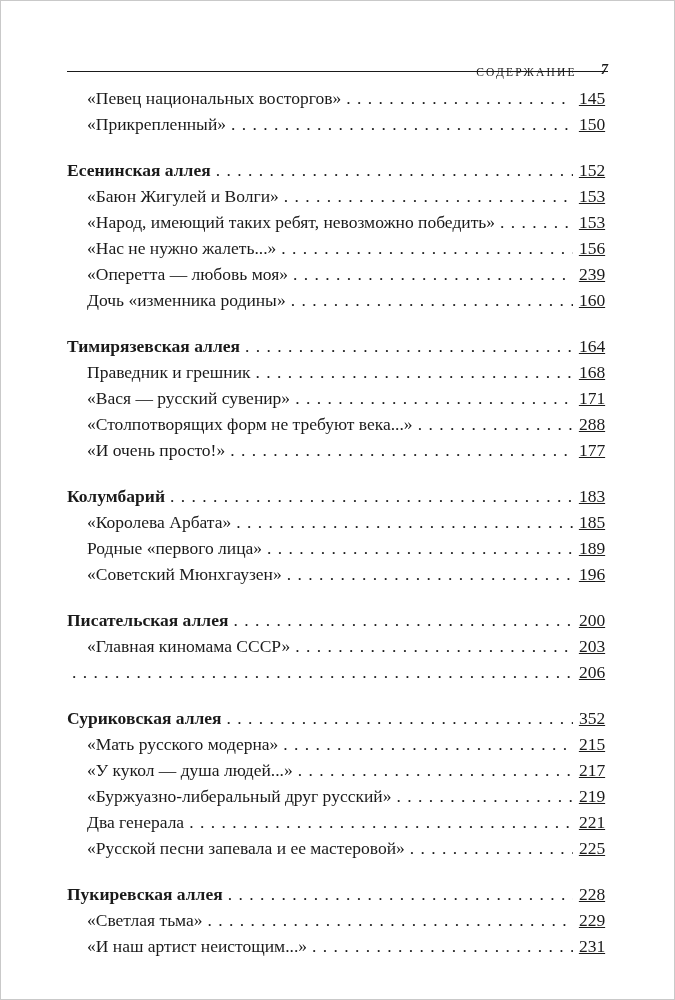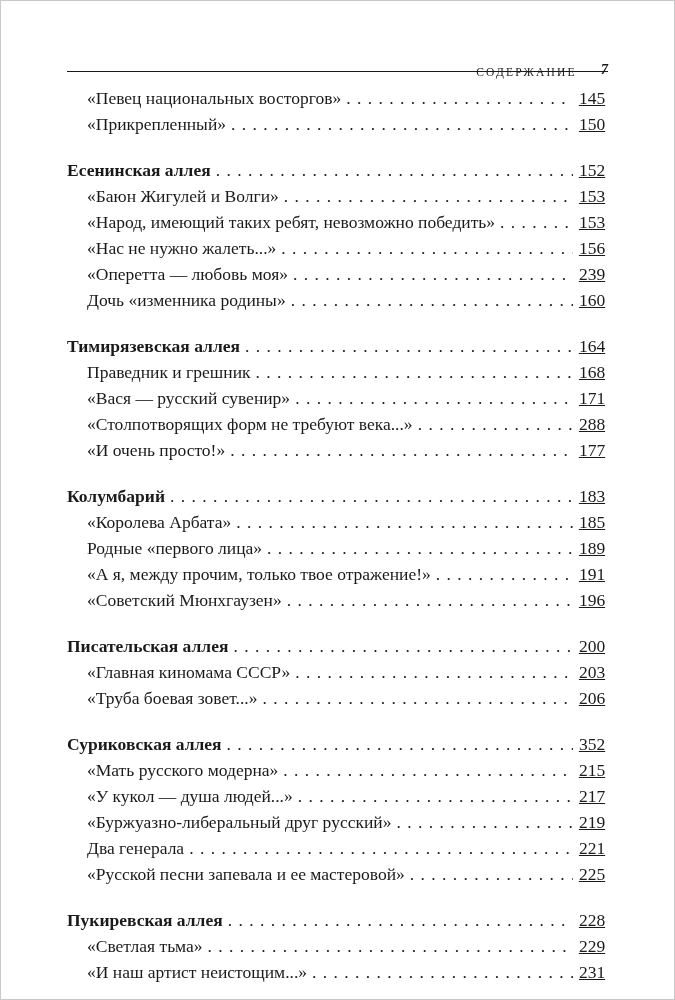--- a/index.html
+++ b/index.html
@@ -169,43 +169,37 @@
     <span class="title">«Королева Арбата»</span>
     <span class="leader"></span>
     <span class="page-num">185</span>
   </div>
         <div class="toc-row sub">
     <span class="title">Родные «первого лица»</span>
     <span class="leader"></span>
     <span class="page-num">189</span>
   </div>
         <div class="toc-row sub">
-    <span class="title">«А я, между прочим, только твое отражение!»</span>
-    <span class="leader"></span>
-    <span class="page-num">191</span>
-  </div>
-        <div class="toc-row sub">
     <span class="title">«Советский Мюнхгаузен»</span>
     <span class="leader"></span>
     <span class="page-num">196</span>
   </div>
       </div>
       <div class="toc-section">
         <div class="toc-row section">
     <span class="title">Писательская аллея</span>
     <span class="leader"></span>
     <span class="page-num">200</span>
   </div>
         <div class="toc-row sub">
     <span class="title">«Главная киномама СССР»</span>
     <span class="leader"></span>
     <span class="page-num">203</span>
   </div>
         <div class="toc-row sub">
-    <span class="title">«Труба боевая зовет...»</span>
     <span class="leader"></span>
     <span class="page-num">206</span>
   </div>
       </div>
       <div class="toc-section">
         <div class="toc-row section">
     <span class="title">Суриковская аллея</span>
     <span class="leader"></span>
     <span class="page-num">352</span>
   </div>

